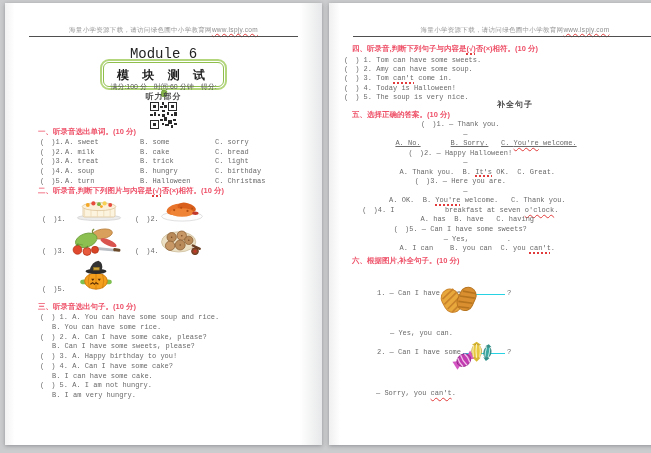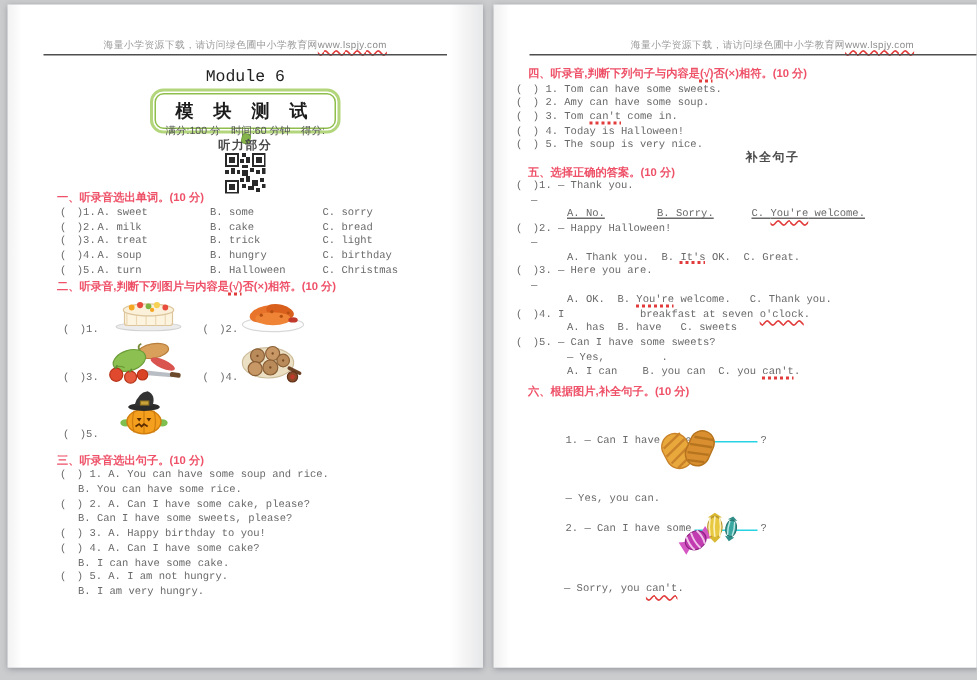--- a/index.html
+++ b/index.html
@@ -26,21 +26,21 @@
   .pre{white-space:pre;}
   .sec-title{position:absolute;font-size:7.5px;font-weight:bold;color:#ee5168;white-space:pre;}
   .body-line{font-size:7px;color:#6a6a6a;}
   .part-label{position:absolute;left:0;right:0;text-align:center;
     font-size:8px;font-weight:bold;color:#4a4a4a;letter-spacing:1px;}
 
   .wavy-red{text-decoration:underline wavy #e23b3b 1px;text-underline-offset:1.5px;}
   .dot-red{text-decoration:underline dotted #e23b3b 1.5px;text-underline-offset:1.5px;}
 
   .doc-title{position:absolute;top:43px;left:0;right:0;text-align:center;
-    font-size:11px;color:#222;font-family:"Liberation Mono","DejaVu Sans Mono",monospace;}
+    font-size:14px;color:#222;font-family:"Liberation Mono","DejaVu Sans Mono",monospace;}
   .brush-wrap{position:absolute;top:59px;left:0;right:0;text-align:center;}
   .brush-box{position:relative;display:inline-block;padding:2px 13px;
     border:1.6px solid #8fbe4c;border-radius:6px;background:#fff;}
   .brush-box::before{content:"";position:absolute;inset:-4px;border:2px solid #b3d67c;border-radius:9px;}
   .brush-text{font-size:12px;font-weight:bold;color:#1c1c1c;letter-spacing:5px;}
   .clip{width:6px;height:7px;background:#85b54a;margin:3px auto 0;border-radius:2px;
     transform:rotate(12deg);box-shadow:0 0 0 .5px #6b9a39 inset;}
   .score-line{position:absolute;top:79px;left:0;right:0;text-align:center;
     font-size:7px;color:#555;}
   .qr-wrap{position:absolute;top:99px;left:0;right:0;text-align:center;line-height:0;}
@@ -233,32 +233,32 @@
     <div class="pre">(　) 1. Tom can have some sweets.</div>
     <div class="pre">(　) 2. Amy can have some soup.</div>
     <div class="pre"><span>(　) 3. Tom </span><span class="dot-red">can't</span><span> come in.</span></div>
     <div class="pre">(　) 4. Today is Halloween!</div>
     <div class="pre">(　) 5. The soup is very nice.</div>
   </div>
 
   <div class="part-label" style="top:96px;">补全句子</div>
 
   <div class="sec-title" style="top:107px;left:23px;">五、选择正确的答案。(10 分)</div>
-  <div style="position:absolute;top:117px;left:15px;line-height:9.55px;" class="mono body-line">
+  <div style="position:absolute;top:117px;left:15px;line-height:9.55px;text-align:center;" class="mono body-line">
     <div class="pre">(　)1. — Thank you.</div>
     <div class="pre" style="padding-left:10px;">—</div>
     <div class="pre" style="padding-left:34px;display:flex;text-decoration:underline;"><span style="width:60px;">A. No.</span><span style="width:63px;">B. Sorry.</span><span><span>C. </span><span class="wavy-red">You're</span><span> welcome.</span></span></div>
     <div class="pre">(　)2. — Happy Halloween!</div>
     <div class="pre" style="padding-left:10px;">—</div>
     <div class="pre" style="padding-left:34px;"><span>A. Thank you.  B. </span><span class="dot-red">It's</span><span> OK.  C. Great.</span></div>
     <div class="pre">(　)3. — Here you are.</div>
     <div class="pre" style="padding-left:10px;">—</div>
     <div class="pre" style="padding-left:34px;"><span>A. OK.  B. </span><span class="dot-red">You're</span><span> welcome.   C. Thank you.</span></div>
     <div class="pre"><span>(　)4. I            breakfast at seven </span><span class="wavy-red">o'clock</span><span>.</span></div>
-    <div class="pre" style="padding-left:34px;">A. has  B. have   C. sweets</div>
+    <div class="pre" style="padding-left:34px;">A. has  B. have   C. having</div>
     <div class="pre">(　)5. — Can I have some sweets?</div>
     <div class="pre" style="padding-left:34px;">— Yes,         .</div>
     <div class="pre" style="padding-left:34px;"><span>A. I can    B. you can  C. you </span><span class="dot-red">can't</span><span>.</span></div>
   </div>
 
   <div class="sec-title" style="top:253px;left:23px;">六、根据图片,补全句子。(10 分)</div>
 
   <div class="line-abs mono body-line" style="top:264px;left:48px;"><span>1. — Can I have some</span><span class="blank-cyan"></span><span>?</span></div>
 
   <div class="pic" style="top:279px;left:110px;">
@@ -267,21 +267,21 @@
         <rect x="4" y="8" width="22" height="30" rx="11" fill="#e9a83c" stroke="#c9822a" stroke-width="1.2"></rect>
         <path d="M6 16 l18 -5 M5 23 l20 -6 M6 30 l19 -6 M9 36 l16 -5" stroke="#c9822a" stroke-width="2"></path>
       </g>
       <g transform="rotate(24 34 22)">
         <rect x="24" y="6" width="20" height="30" rx="10" fill="#d98e2f" stroke="#b6741e" stroke-width="1.2"></rect>
         <path d="M26 14 l16 -4 M25 21 l18 -5 M26 28 l17 -5 M29 34 l13 -4" stroke="#b6741e" stroke-width="2"></path>
       </g>
     </svg>
   </div>
 
-  <div class="line-abs mono body-line" style="top:306px;left:48px;">— Yes, you can.</div>
+  <div class="line-abs mono body-line" style="top:306px;left:61px;">— Yes, you can.</div>
 
   <div class="line-abs mono body-line" style="top:323px;left:48px;"><span>2. — Can I have some</span><span class="blank-cyan"></span><span>?</span></div>
 
   <div class="pic" style="top:334px;left:122px;">
     <svg width="44" height="36" viewBox="0 0 55 45">
       <g transform="rotate(-32 16 29)">
         <polygon points="3,23 9,26 9,32 3,35" fill="#d457c4"></polygon>
         <polygon points="29,23 23,26 23,32 29,35" fill="#d457c4"></polygon>
         <ellipse cx="16" cy="29" rx="9" ry="7.5" fill="#c23bb0" stroke="#8e2483" stroke-width="1"></ellipse>
         <path d="M11 22.5 q-2 6.5 0 13 M16 21.5 q-2 7.5 0 15 M21 22.5 q2 6.5 0 13" stroke="#f0c4ea" stroke-width="1.6" fill="none"></path>

